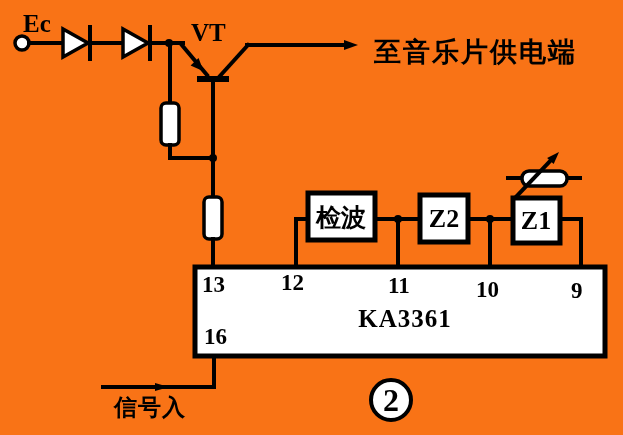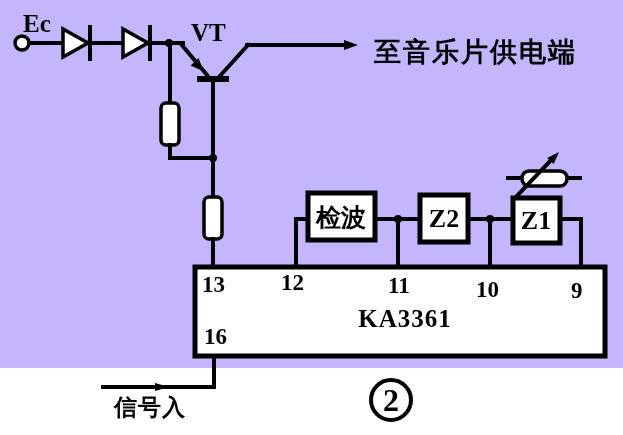--- a/index.html
+++ b/index.html
@@ -7,22 +7,22 @@
     padding: 0;
     background: #ffffff;
     width: 623px;
     height: 435px;
     overflow: hidden;
     font-family: "Liberation Serif", serif;
   }
   .stage {
     position: relative;
     width: 623px;
-    height: 368px;
-    background: #c4b5fd;
+    height: 435px;
+    background: #f97316;
   }
   svg { display: block; }
   .wire {
     stroke: #000000;
     stroke-width: 4;
     fill: none;
     stroke-linecap: square;
   }
   .thick {
     stroke: #000000;

